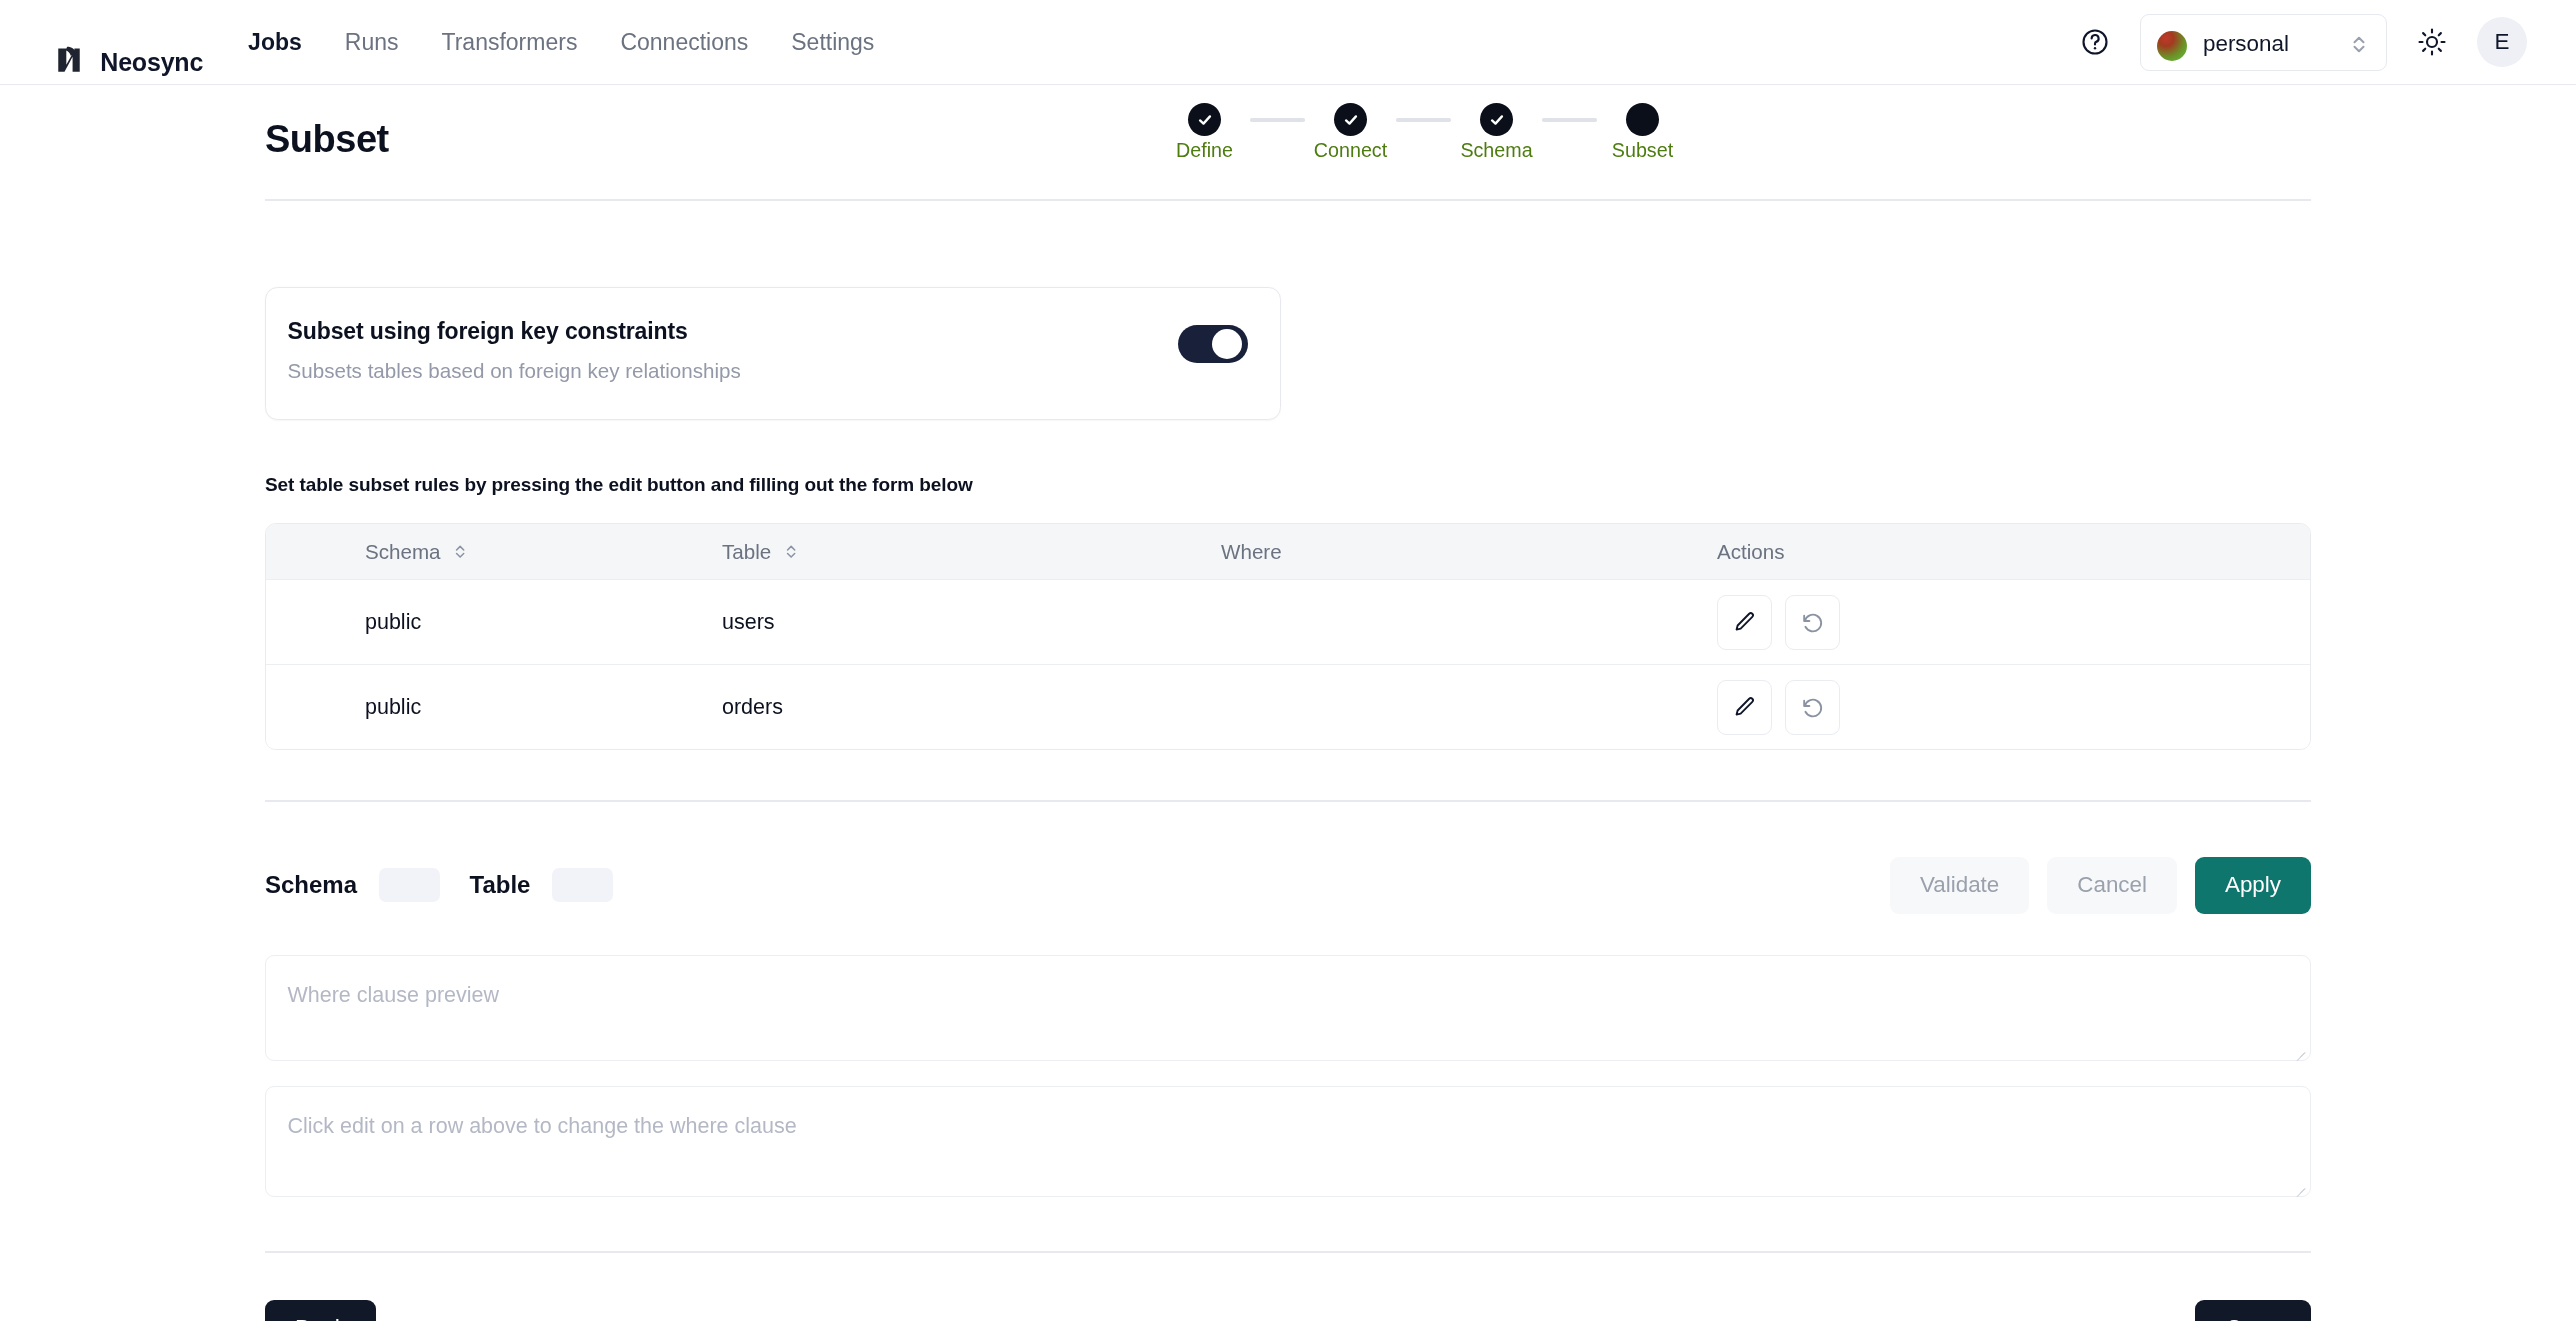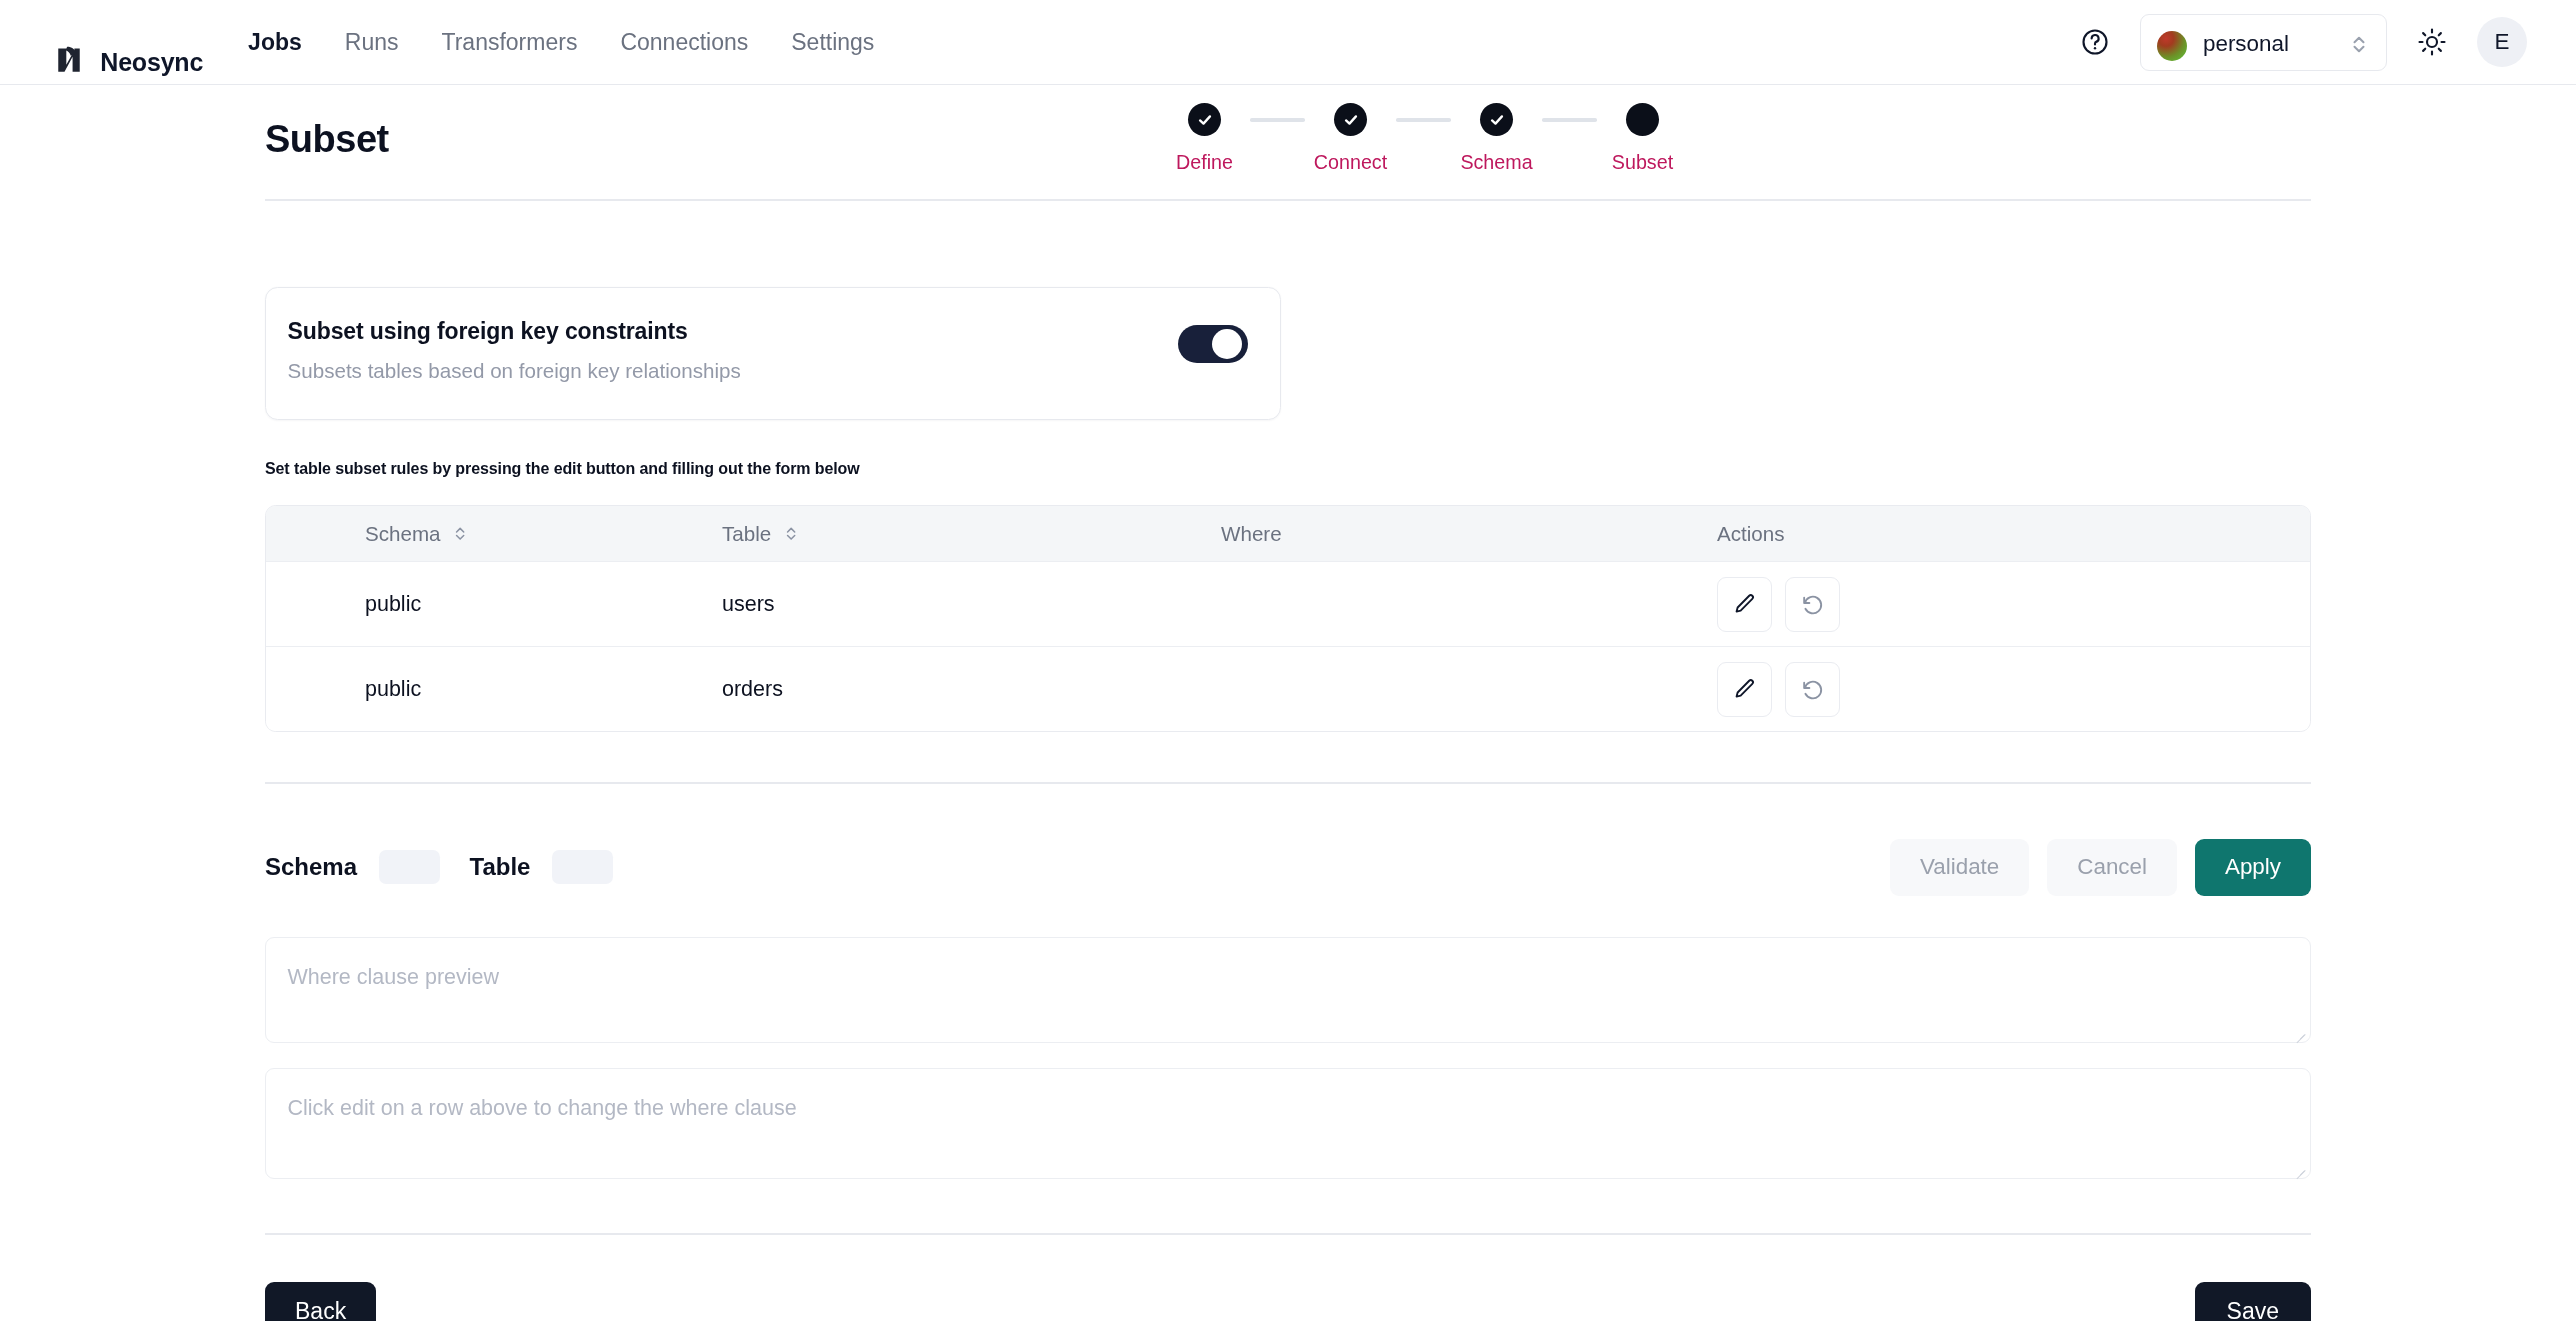--- a/index.html
+++ b/index.html
@@ -63,21 +63,21 @@
   .stepper {
     position: absolute; left: 894px; top: 18px;
     display: flex; align-items: flex-start;
   }
   .step { display: flex; flex-direction: column; align-items: center; width: 91px; }
   .step-dot {
     width: 33px; height: 33px; border-radius: 50%;
     background: #0b0f19; display: flex; align-items: center; justify-content: center;
   }
   .step-dot svg { width: 18px; height: 18px; display:block; }
-  .step-label { margin-top: 15px; font-size: 19.7px; color: #be185d; white-space: nowrap; }
+  .step-label { margin-top: 3px; font-size: 19.7px; color: #4d7c0f; white-space: nowrap; }
   .step-line { width: 55px; height: 3.6px; background: #dfe3e9; border-radius: 1.8px; margin-top: 15px; }
 
   .divider { height: 1.8px; background: #e7e9ee; width: 100%; }
 
   
   .fk-card {
     margin-top: 86px;
     width: 1016px;
     border: 0.9px solid #e7e9ee; border-radius: 12.5px;
     padding: 30px 32px 36px 21.5px;
@@ -92,22 +92,22 @@
     width: 70px; height: 38px; border-radius: 19px;
     background: #18203a; position: relative; flex: 0 0 auto;
   }
   .switch .knob {
     position: absolute; top: 3.6px; left: 34px;
     width: 30px; height: 30px; border-radius: 50%; background: #fff;
   }
 
   
   .table-heading {
-    margin-top: 40px;
-    font-size: 16px; font-weight: 700; color: #0c1120; letter-spacing: -0.1px;
+    margin-top: 54px;
+    font-size: 19px; font-weight: 700; color: #0c1120; letter-spacing: -0.1px;
   }
   .table-wrap {
     margin-top: 27px;
     border: 0.9px solid #e9ebf0; border-radius: 10.7px; overflow: hidden;
     background: #fff;
   }
   .thead {
     background: #f4f6f8; height: 55px; display: flex; align-items: center;
   }
   .th { font-size: 20.6px; color: #6b7280; display: flex; align-items: center; gap: 12.5px; }

